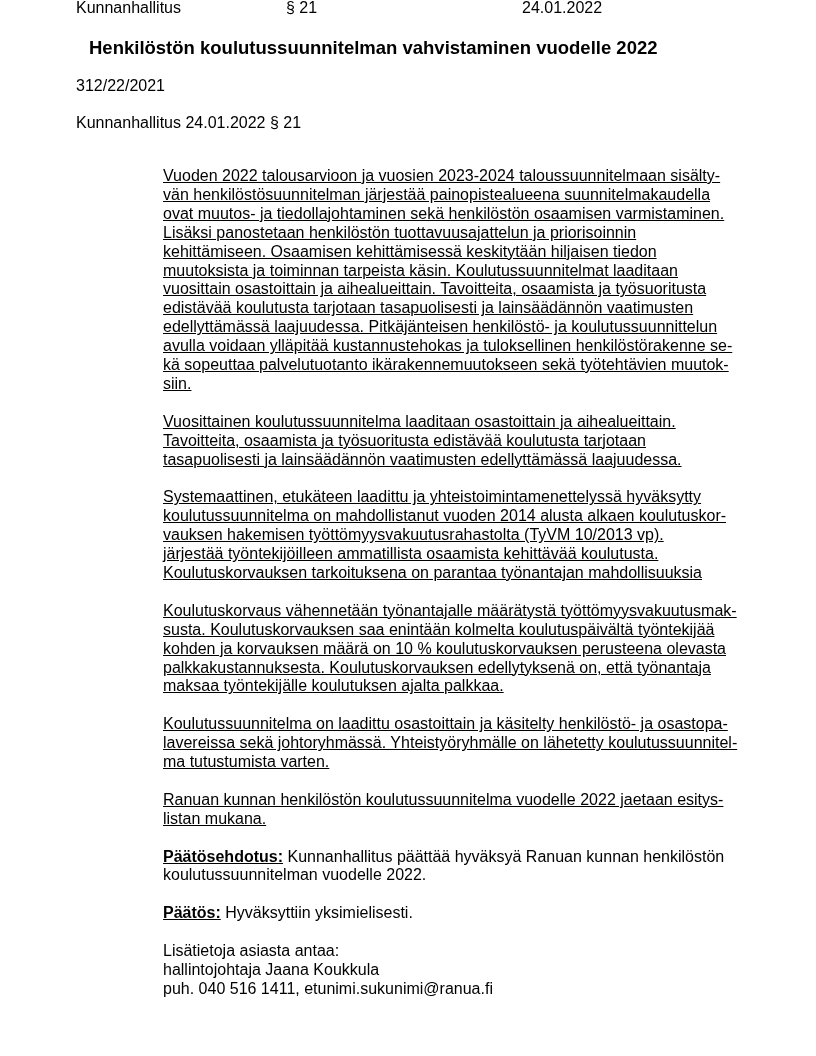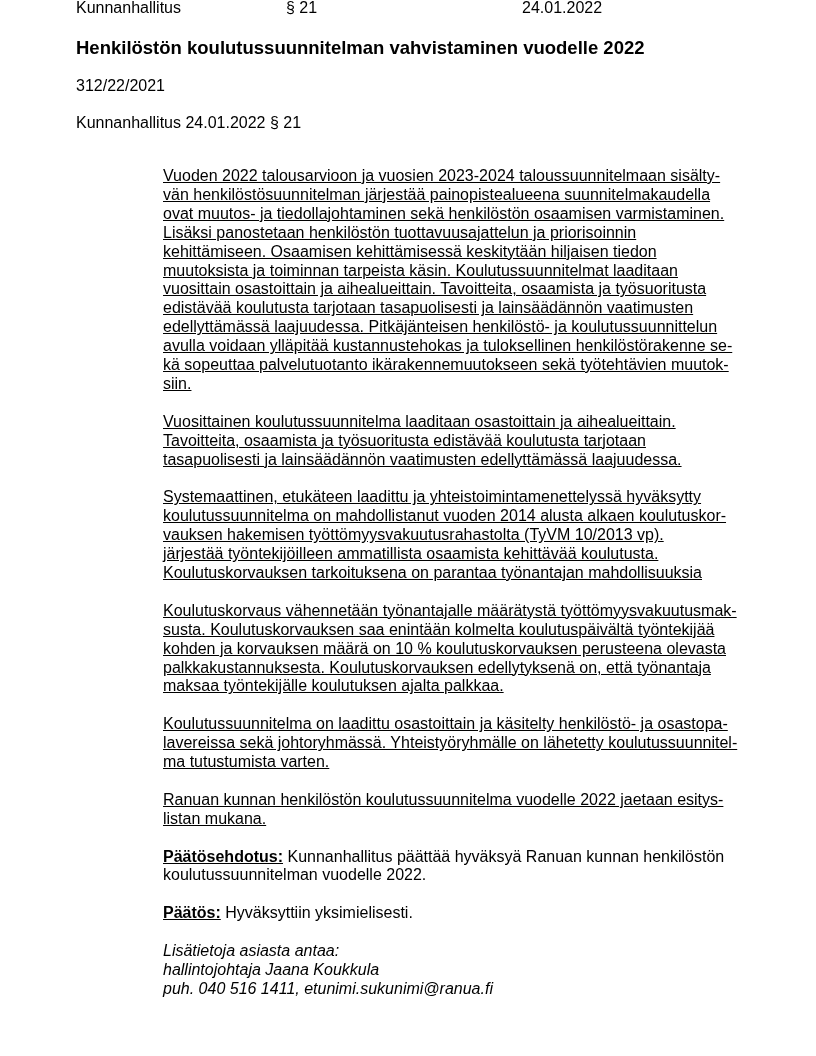--- a/index.html
+++ b/index.html
@@ -5,34 +5,34 @@
     html, body { margin: 0; padding: 0; background: #ffffff; }
     body {
       width: 816px; height: 1056px; position: relative; overflow: hidden;
       font-family: "Liberation Sans", sans-serif; color: #000000;
     }
     .hdr { position: absolute; top: -2px; font-size: 16px; line-height: 20px; }
     .hdr-org { left: 76px; }
     .hdr-sec { left: 286px; }
     .hdr-date { left: 522px; }
     .title {
-      position: absolute; left: 76px; top: 36px; font-size: 18.5px; font-weight: bold;
+      position: absolute; left: 89px; top: 36px; font-size: 18.5px; font-weight: bold;
       line-height: 24px; margin: 0;
     }
     .meta { position: absolute; left: 76px; font-size: 16px; line-height: 20px; }
     .meta-num { top: 76px; text-align: center; }
     .meta-ref { top: 113px; text-align: center; }
     .body-text {
       position: absolute; left: 163px; top: 167px; width: 580px;
       font-size: 16px; line-height: 18.9px;
     }
     .body-text p { margin: 0 0 18.9px 0; }
     .line { display: block; white-space: nowrap; text-decoration: underline; }
     .label { font-weight: bold; text-decoration: underline; }
-    .contact p { margin: 0; font-style: italic; }
+    .contact p { margin: 0; }
   </style>
 </head>
 <body>
 
 <div class="hdr hdr-org">Kunnanhallitus</div>
 <div class="hdr hdr-sec">§ 21</div>
 <div class="hdr hdr-date">24.01.2022</div>
 
 <h1 class="title">Henkilöstön koulutussuunnitelman vahvistaminen vuodelle 2022</h1>
 

